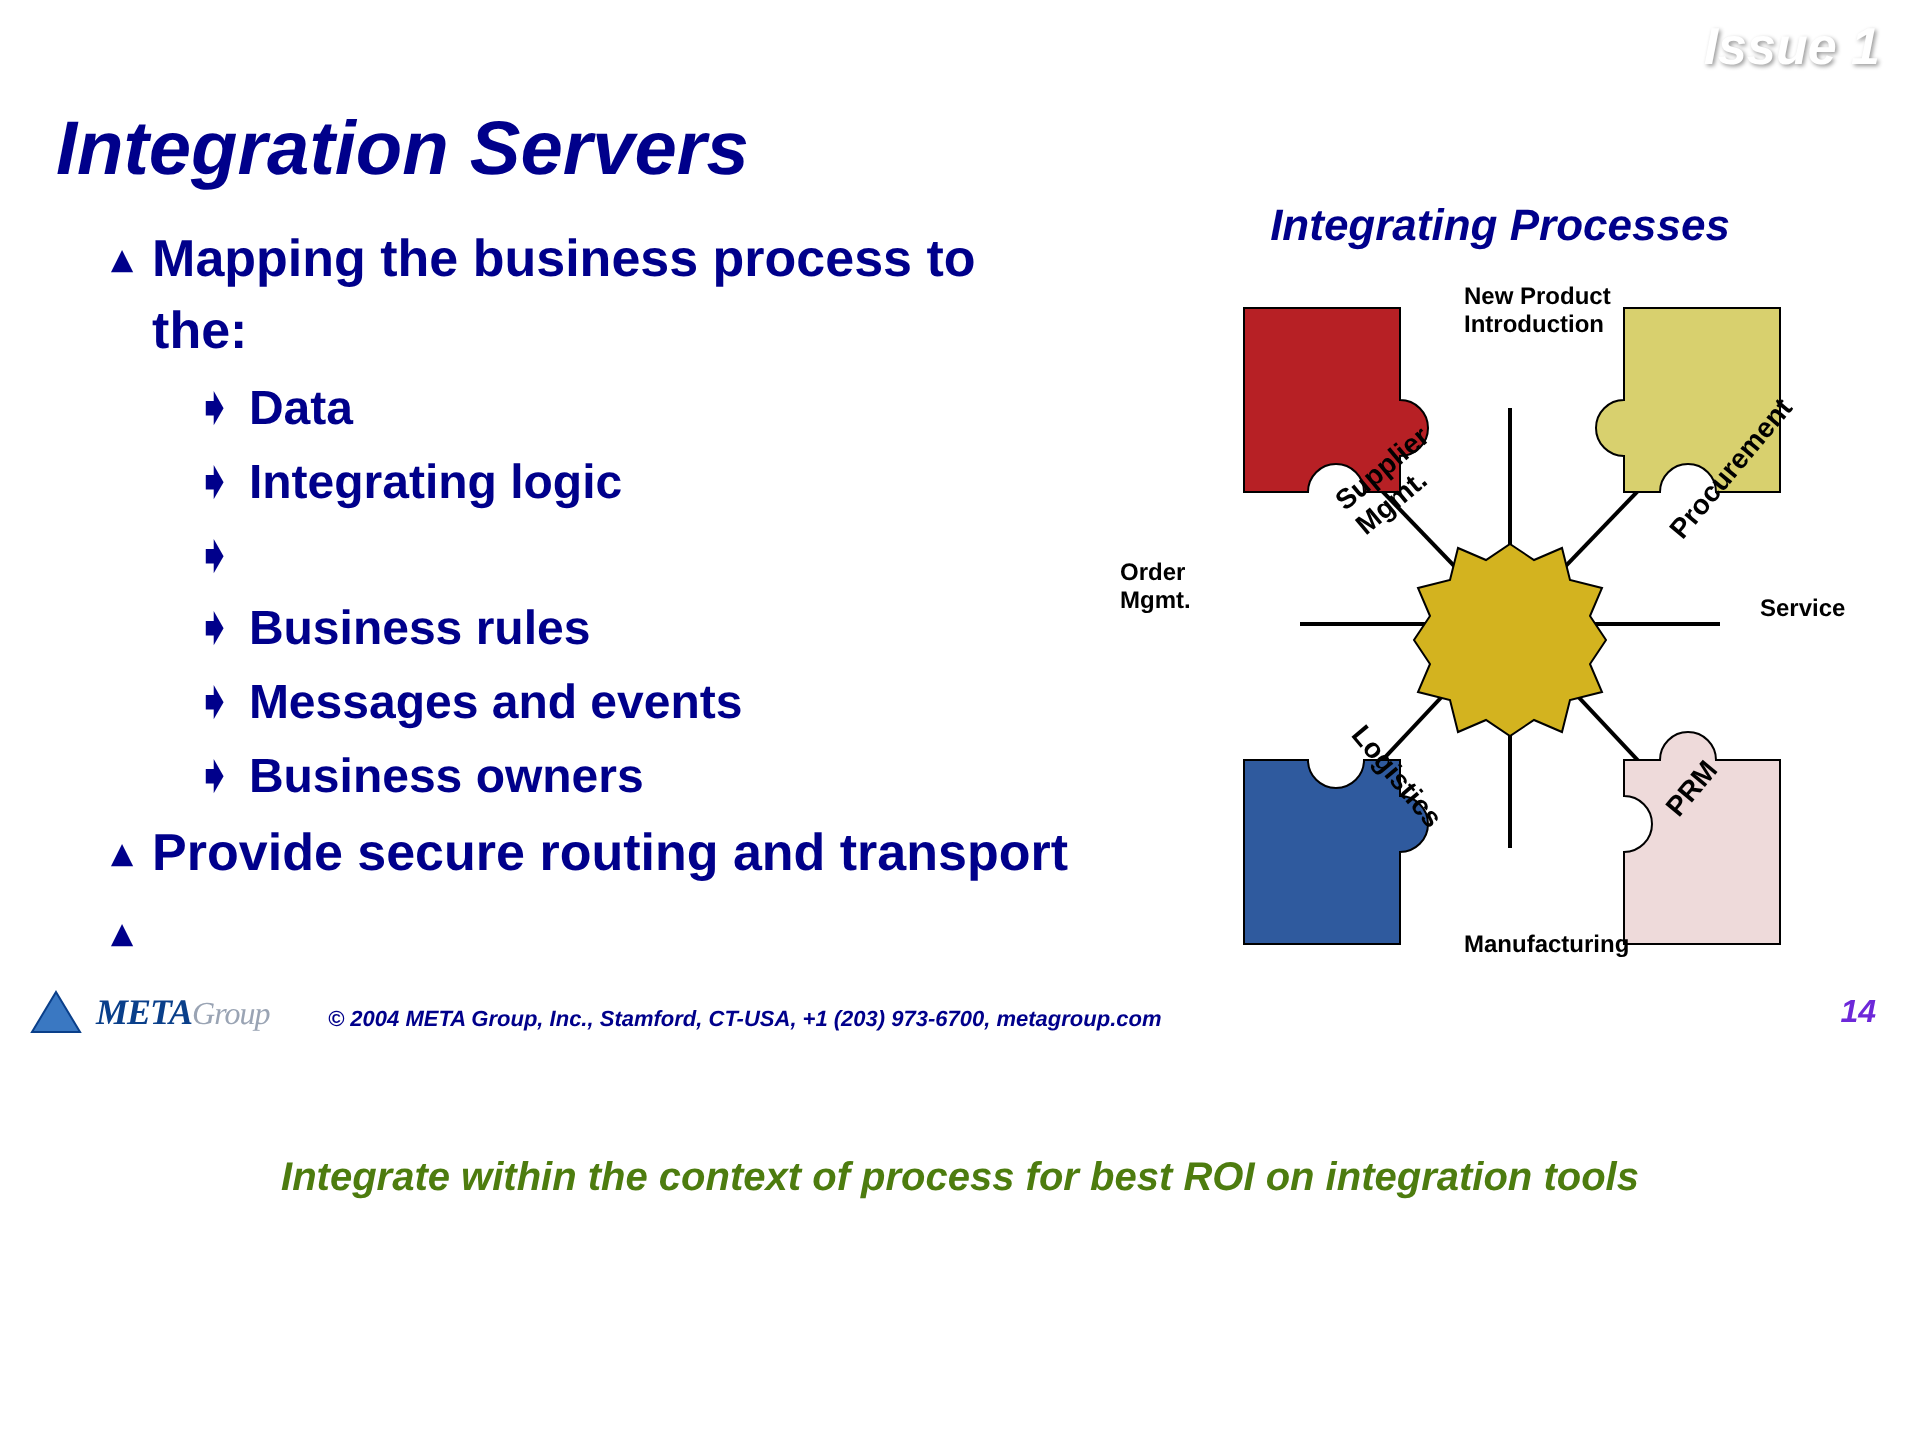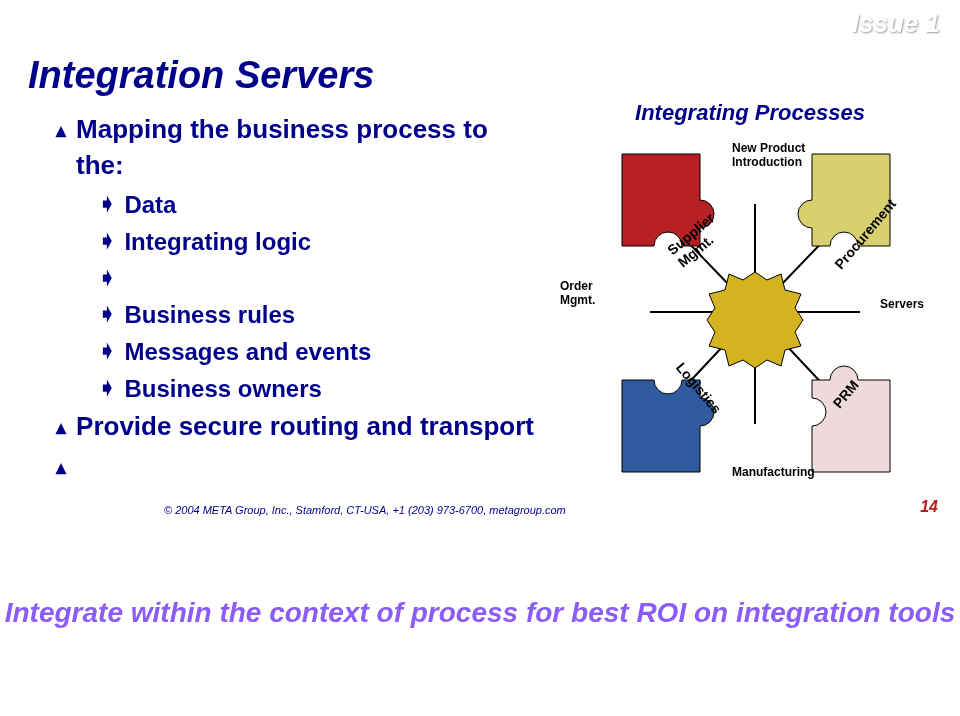--- a/index.html
+++ b/index.html
@@ -58,26 +58,25 @@
     font-size: 24px;
     margin-bottom: 4px;
   }
   .b2 .arrow { margin-right: 8px; font-size: 22px; line-height: 32px; }
   .summary {
     position: absolute;
     left: 0;
     top: 576px;
     width: 960px;
     text-align: center;
-    font-size: 28px;
-    font-weight: bold;
-    font-style: italic;
-    color: #8b5cf6;
+    font-size: 20px;
+    font-weight: bold;
+    font-style: italic;
+    color: #4d7c0f;
     line-height: 1.3;
-    margin-top: 19px;
   }
   .footer {
     position: absolute;
     left: 0;
     bottom: 8px;
     width: 960px;
     height: 38px;
   }
   .logo {
     position: absolute;
@@ -88,31 +87,31 @@
   }
   .logo svg { margin-right: 6px; }
   .logo-main { font-family: "Times New Roman", serif; font-style: italic; font-weight: bold; color: #0a3f8a; font-size: 18px; letter-spacing: -0.5px; }
   .logo-sub  { font-family: "Times New Roman", serif; font-style: italic; color: #9aa4b4; font-size: 16px; letter-spacing: -0.5px; }
   .copyright {
     position: absolute;
     left: 164px;
     bottom: 8px;
     font-size: 11px;
     font-style: italic;
-    font-weight: normal;
+    font-weight: bold;
     color: #00008b;
   }
   .pagenum {
     position: absolute;
     right: 22px;
     bottom: 8px;
     font-size: 16px;
     font-style: italic;
     font-weight: bold;
-    color: #b91c1c;
+    color: #6d28d9;
   }
   
   .diagram {
     position: absolute;
     top: 100px;
     left: 560px;
     width: 380px;
     height: 460px;
   }
   .diag-title {
@@ -239,30 +238,38 @@
     </svg>
 
     <div class="dlabel lbl-npi">
       <span>New Product</span><br>
       <span>Introduction</span>
     </div>
     <div class="dlabel lbl-order">
       <span>Order</span><br>
       <span>Mgmt.</span>
     </div>
-    <div class="dlabel lbl-service">Servers</div>
+    <div class="dlabel lbl-service">Service</div>
     <div class="dlabel lbl-mfg">Manufacturing</div>
 
     <div class="dlabel-rot lbl-supplier">
       <span>Supplier</span><br>
       <span>Mgmt.</span>
     </div>
     <div class="dlabel-rot lbl-procurement">Procurement</div>
     <div class="dlabel-rot lbl-logistics">Logistics</div>
     <div class="dlabel-rot lbl-prm">PRM</div>
   </div>
 
   <div class="footer">
+    <div class="logo">
+      <svg width="28" height="24" viewBox="0 0 28 24">
+        <polygon points="14,2 26,22 2,22" fill="#3a78c2" stroke="#0a3f8a" stroke-width="1"></polygon>
+      </svg>
+      <span>
+        <span class="logo-main">META</span><span class="logo-sub">Group</span>
+      </span>
+    </div>
     <div class="copyright">© 2004 META Group, Inc., Stamford, CT-USA, +1 (203) 973-6700, metagroup.com</div>
     <div class="pagenum">14</div>
   </div>
 
 </div>
 
 </body></html>

